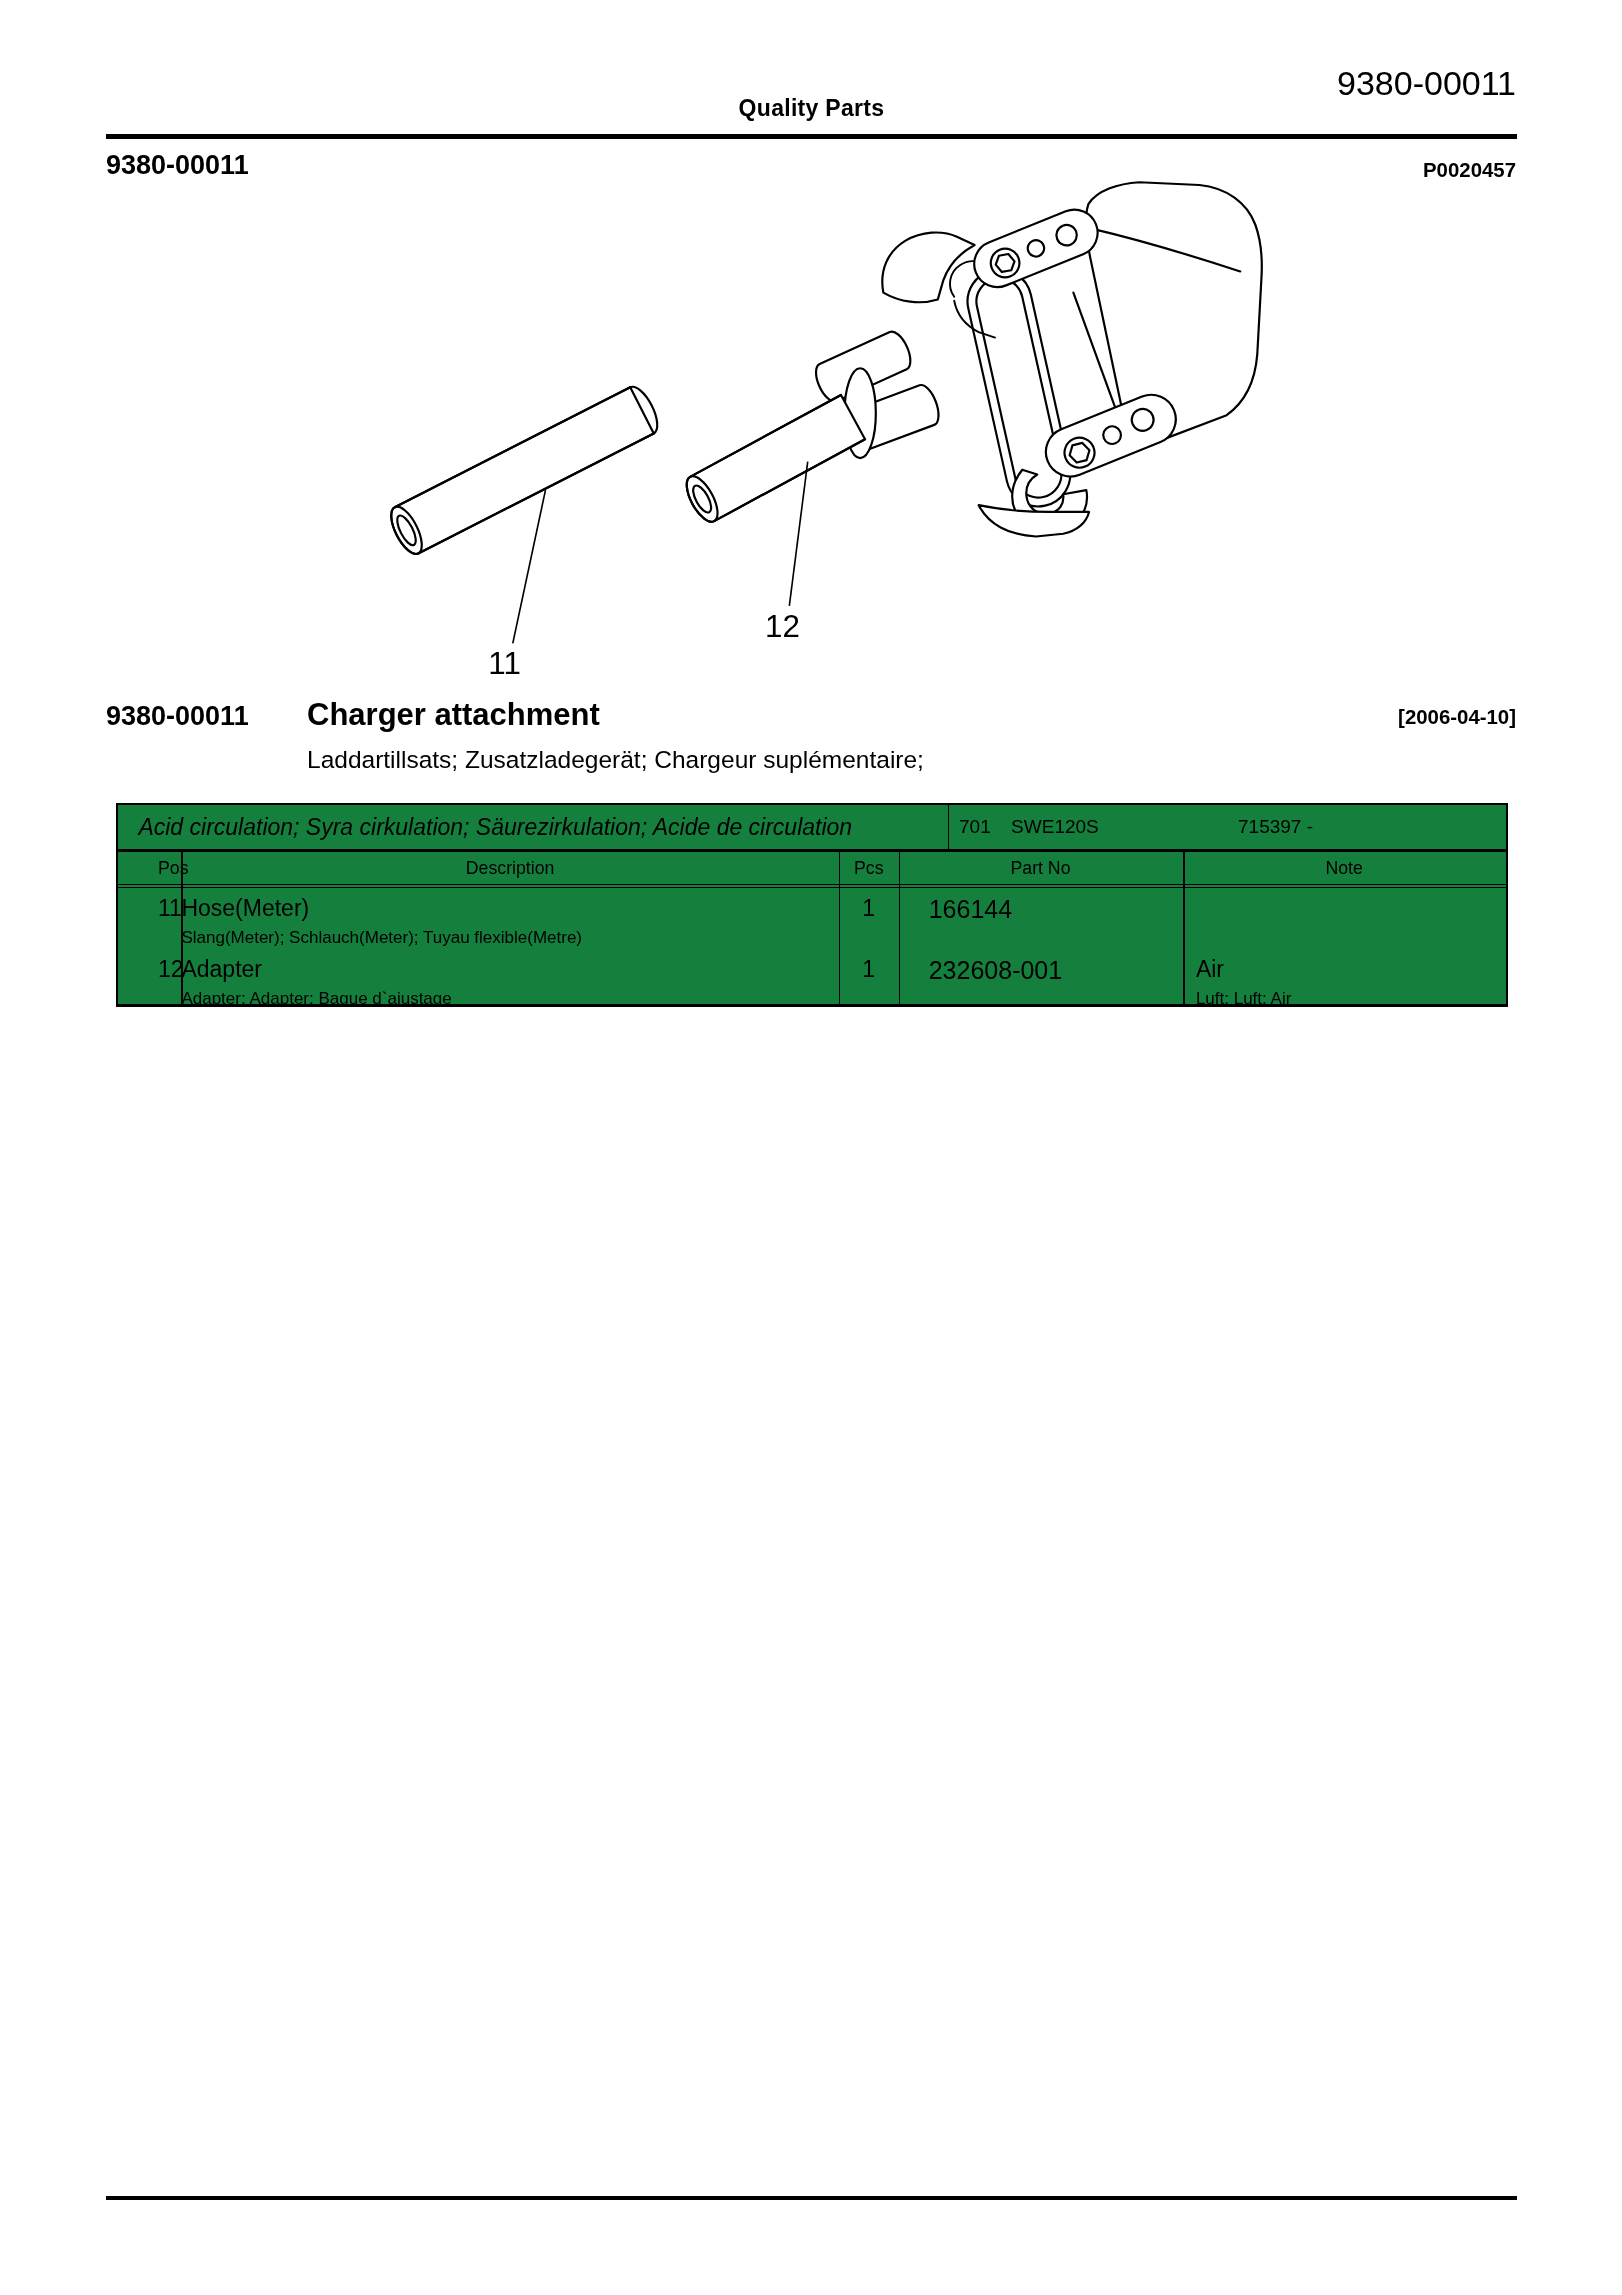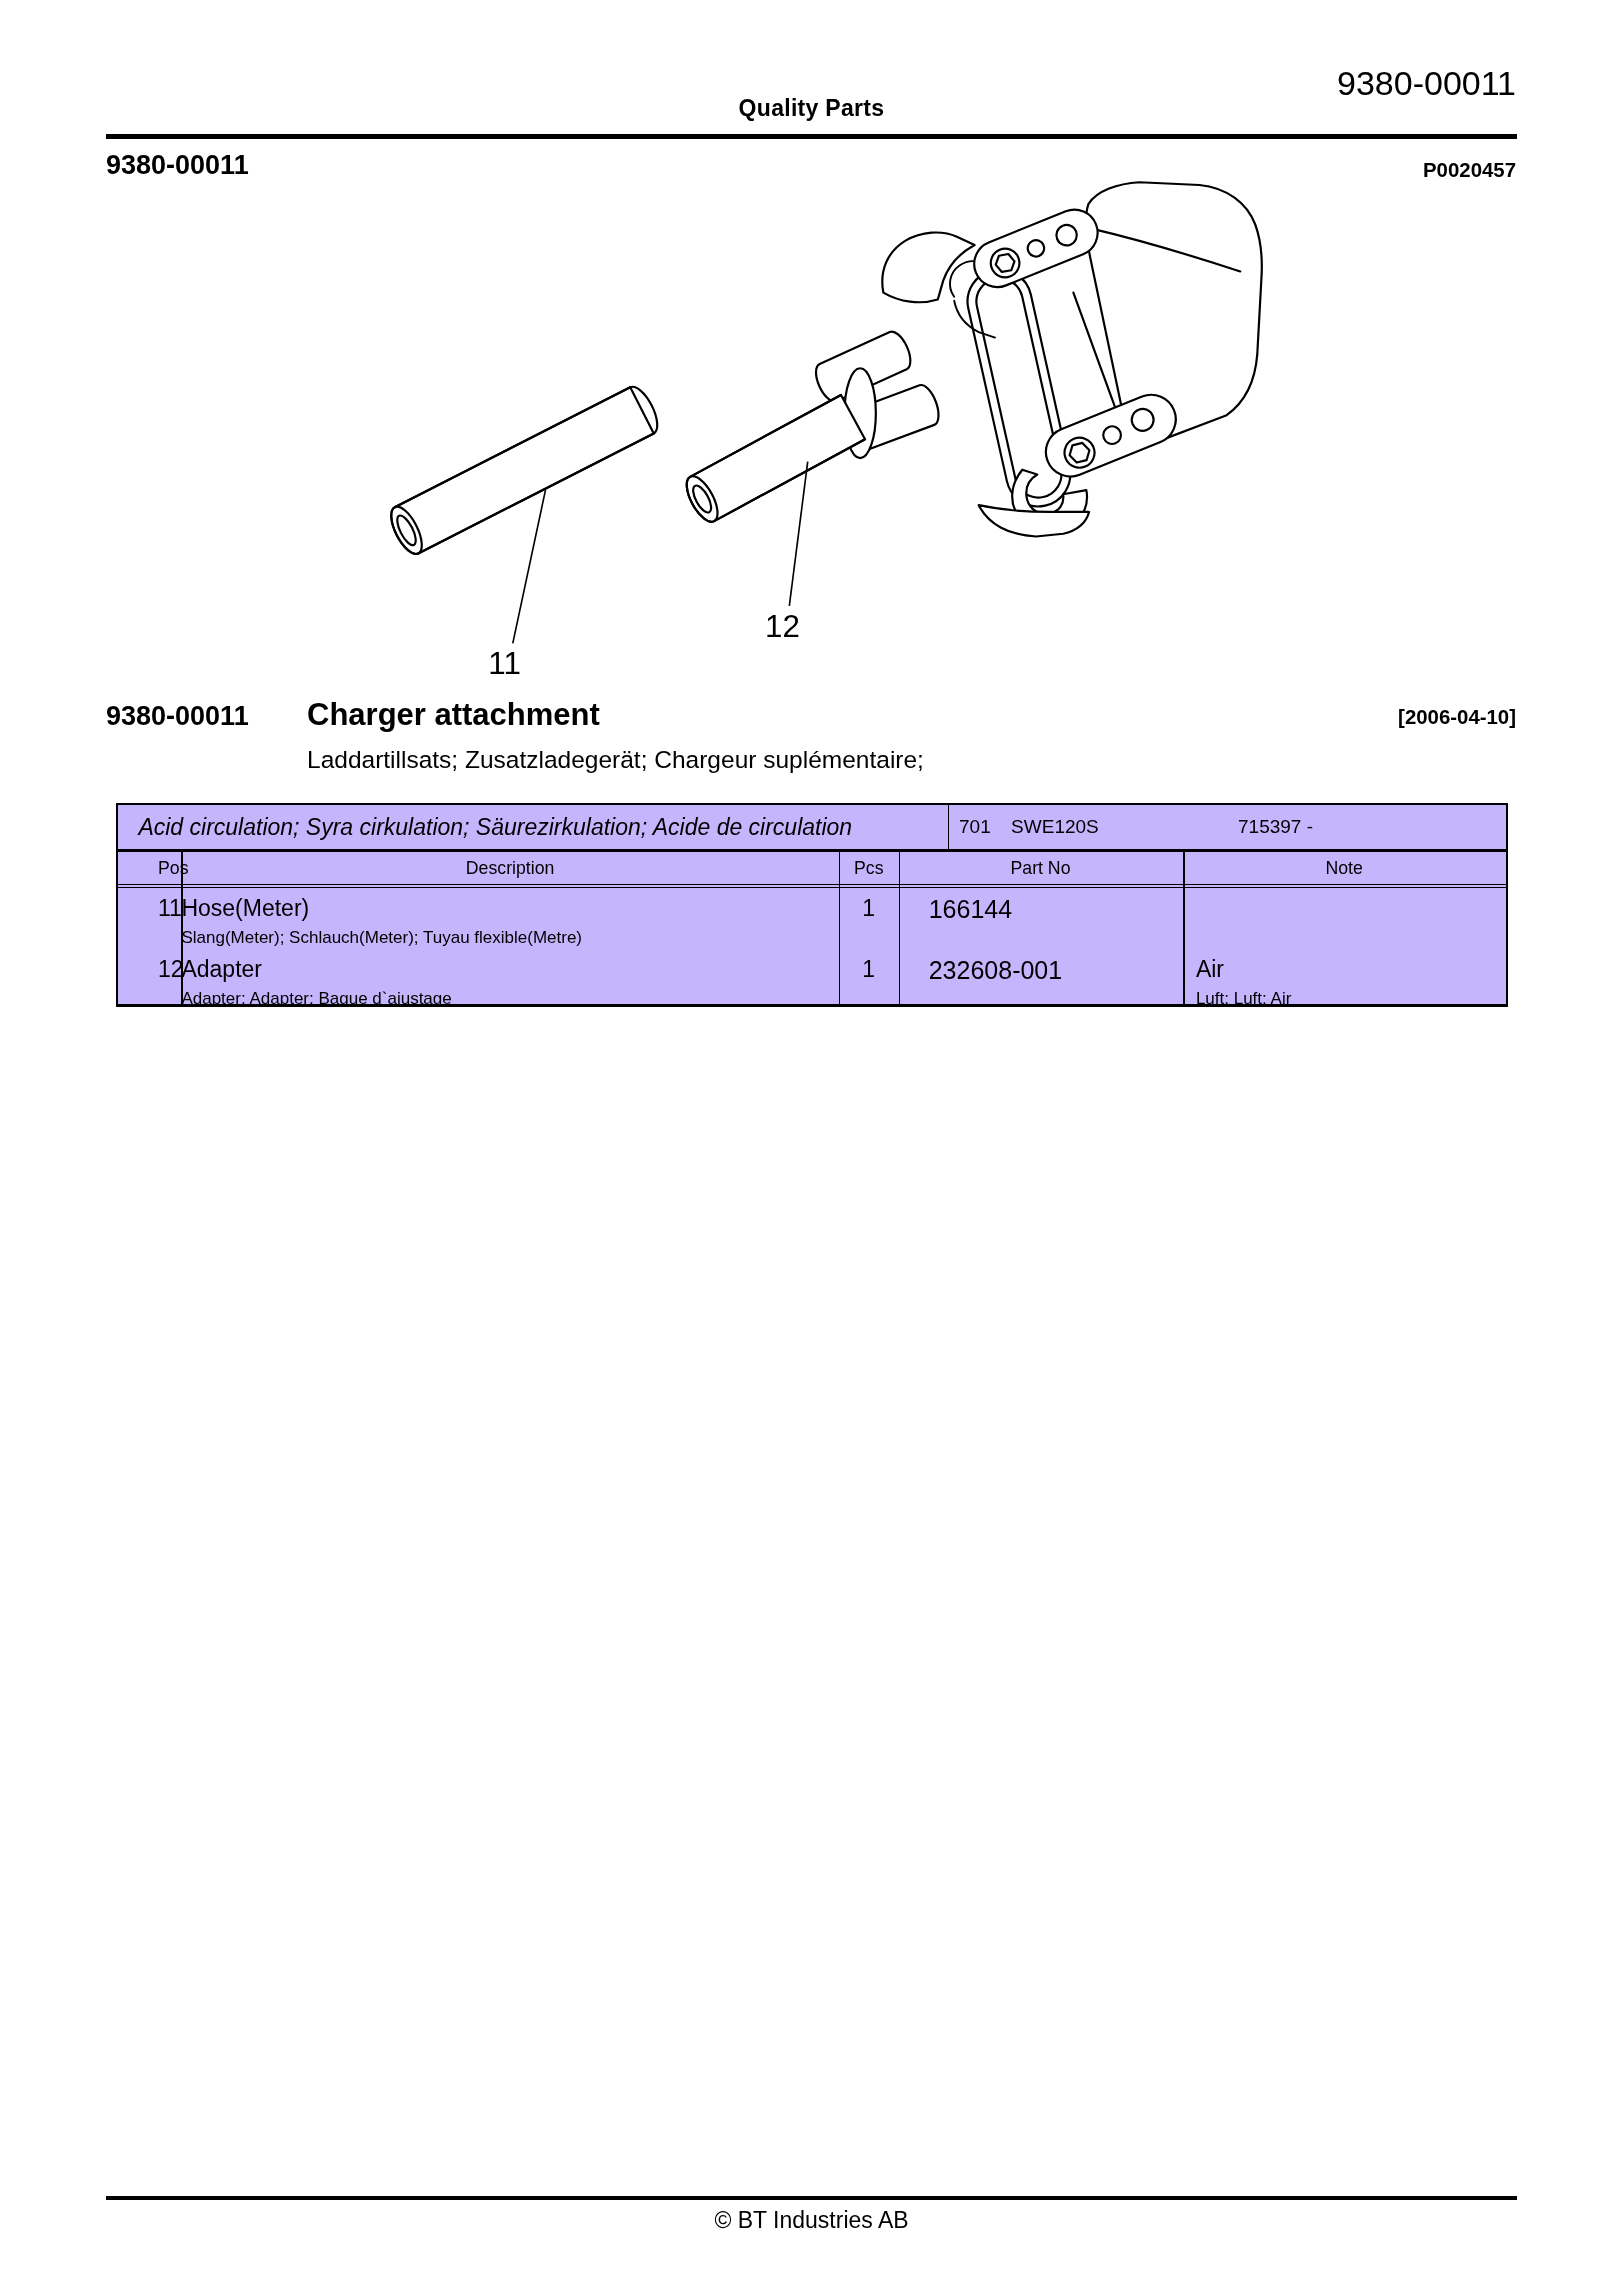--- a/index.html
+++ b/index.html
@@ -25,21 +25,21 @@
   .callout { font-family:"Liberation Sans", sans-serif; font-size:46px; fill:#000; }
 
   
   .sec-num   { position:absolute; left:106px; top:701px; font-size:27px; font-weight:bold; }
   .sec-title { position:absolute; left:307px; top:697px; font-size:31px; font-weight:bold; }
   .sec-date  { position:absolute; right:106px; top:706px; font-size:20.4px; font-weight:bold; }
   .sec-sub   { position:absolute; left:307px; top:746px; font-size:24.5px; }
 
   
   .parts-table { position:absolute; left:116px; top:803px; width:1392px;
-                 border:2px solid #000; border-bottom-width:3.4px; background:#c4b5fd; }
+                 border:2px solid #000; border-bottom-width:3.4px; background:#15803d; }
   .group-row { display:flex; height:44px; align-items:center; }
   .group-title { width:59.8%; font-style:italic; font-size:23px; padding-left:20.4px; }
   .group-info { flex:1; align-self:stretch; position:relative; border-left:1.4px solid #000;
                 display:flex; align-items:center; font-size:19px; }
   .gi-code  { margin-left:10px; }
   .gi-model { margin-left:20.4px; }
   .gi-serial{ position:absolute; left:289px; top:50%; transform:translateY(-50%); }
 
   .sep-a { height:3.4px; border-top:2.7px solid #000; border-bottom:1.4px solid #000; }
   .sep-b { height:3.4px; border-top:1.4px solid #000; border-bottom:1.4px solid #000; }
@@ -221,16 +221,15 @@
         <div class="c-part">232608-001</div>
         <div class="c-note">
           <div class="main">Air</div>
           <div class="sub">Luft; Luft; Air</div>
         </div>
       </div>
     </div>
   </div>
 
   <div class="rule-bottom"></div>
-  <div class="footer-text">© BT Industries AB</div>
 
 </div>
 
 
 </body></html>

